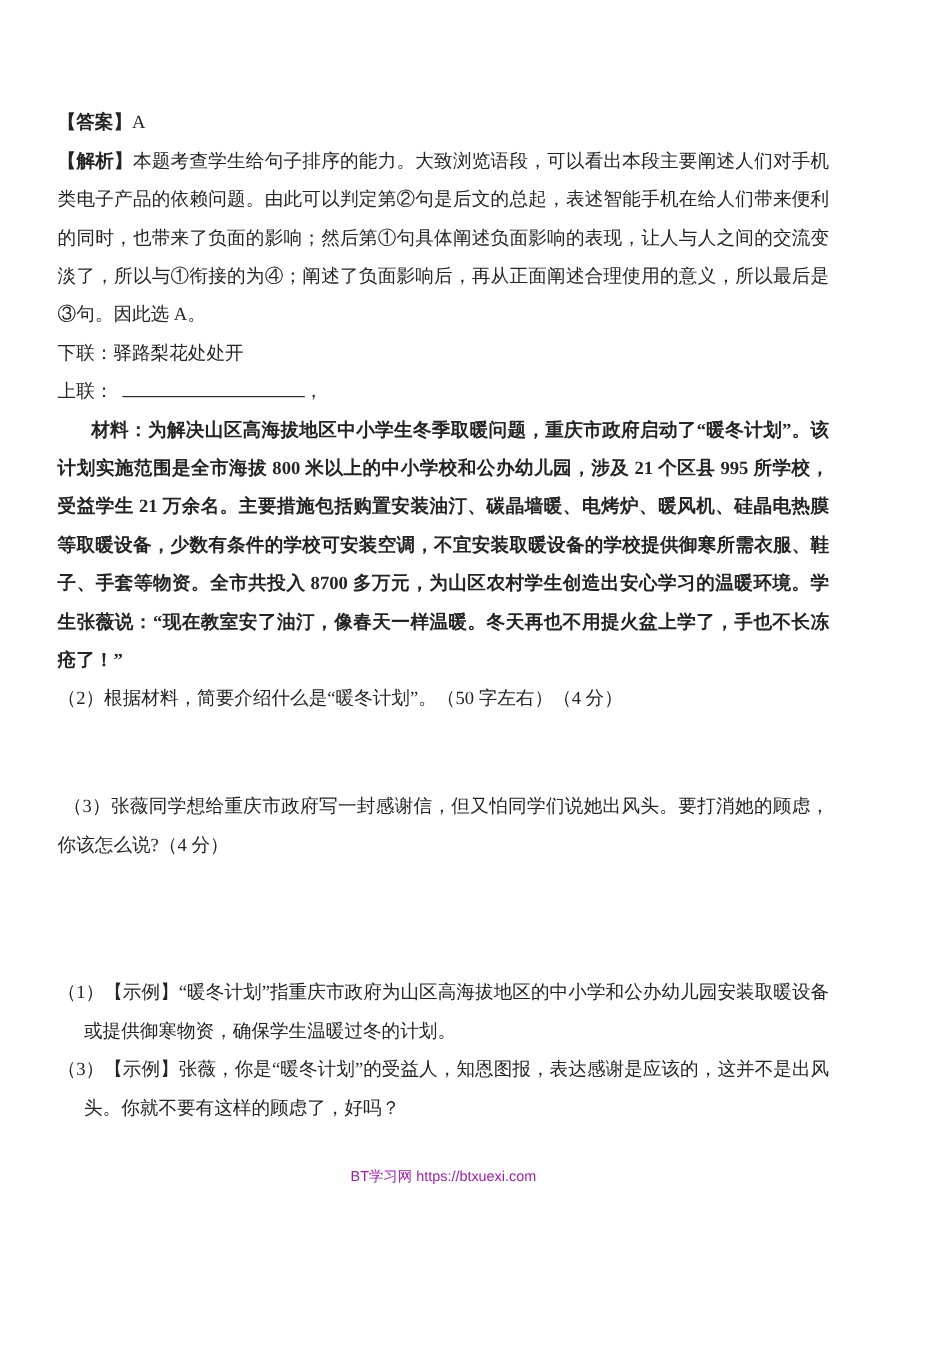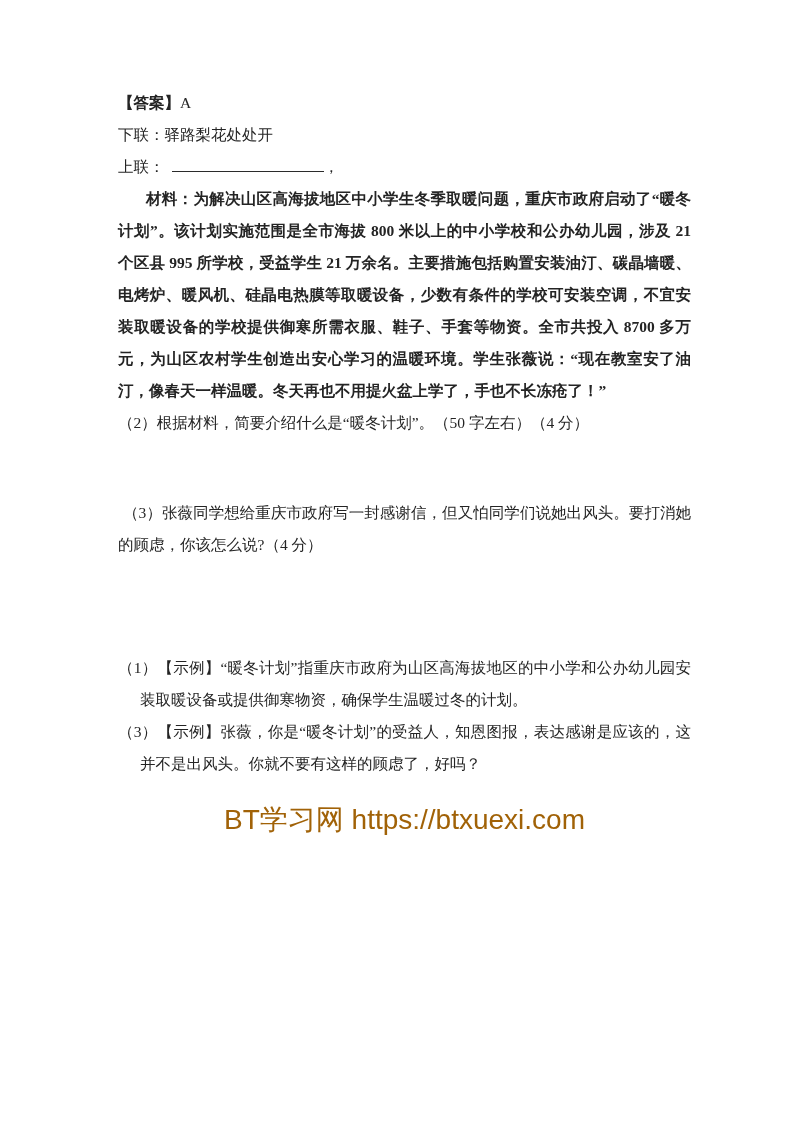--- a/index.html
+++ b/index.html
@@ -7,21 +7,21 @@
     padding: 0;
     background: #ffffff;
   }
   .page {
     position: relative;
     width: 793px;
     height: 1122px;
     margin: 0 auto;
     background: #ffffff;
     box-sizing: border-box;
-    padding: 87px 102px 0 118px;
+    padding: 87px 102px 0 48px;
     font-family: "Liberation Serif", "DejaVu Serif", serif;
     font-size: 15.5px;
     line-height: 32px;
     color: #242424;
     overflow: hidden;
   }
   .page p {
     margin: 0;
     text-align: justify;
   }
@@ -68,33 +68,34 @@
   .answers-first-line {
     text-align: left;
   }
   .answers-para {
     padding-left: 22px;
     text-indent: -22px;
   }
   .watermark {
     margin-top: 28px;
     text-align: center;
-    color: #a16207;
-    font-size: 28px;
+    color: #a21caf;
+    font-size: 12px;
     line-height: 24px;
     font-family: "Liberation Sans", "DejaVu Sans", sans-serif;
   }
 </style>
 </head>
 <body>
 
 <div class="page">
 
   <p class="answer-top"><span class="label">【答案】</span><span>A</span></p>
 
+  <p class="analysis"><span class="label">【解析】</span><span>本题考查学生给句子排序的能力。大致浏览语段，可以看出本段主要阐述人们对手机类电子产品的依赖问题。由此可以判定第②句是后文的总起，表述智能手机在给人们带来便利的同时，也带来了负面的影响；然后第①句具体阐述负面影响的表现，让人与人之间的交流变淡了，所以与①衔接的为④；阐述了负面影响后，再从正面阐述合理使用的意义，所以最后是③句。因此选 A。</span></p>
 
 
 
   <p class="couplet"><span>下联：</span><span>驿路梨花处处开</span></p>
 
   <p class="couplet"><span>上联：</span><span class="blank-underline"></span><span>，</span></p>
 
   <p class="material"><span>材料：</span><span>为解决山区高海拔地区中小学生冬季取暖问题，重庆市政府启动了“暖冬计划”。该计划实施范围是全市海拔 800 米以上的中小学校和公办幼儿园，涉及 21 个区县 995 所学校，受益学生 21 万余名。主要措施包括购置安装油汀、碳晶墙暖、电烤炉、暖风机、硅晶电热膜等取暖设备，少数有条件的学校可安装空调，不宜安装取暖设备的学校提供御寒所需衣服、鞋子、手套等物资。全市共投入 8700 多万元，为山区农村学生创造出安心学习的温暖环境。学生张薇说：“现在教室安了油汀，像春天一样温暖。冬天再也不用提火盆上学了，手也不长冻疮了！”</span></p>
 
   <p class="sub-question">（2）根据材料，简要介绍什么是“暖冬计划”。（50 字左右）（4 分）</p>

